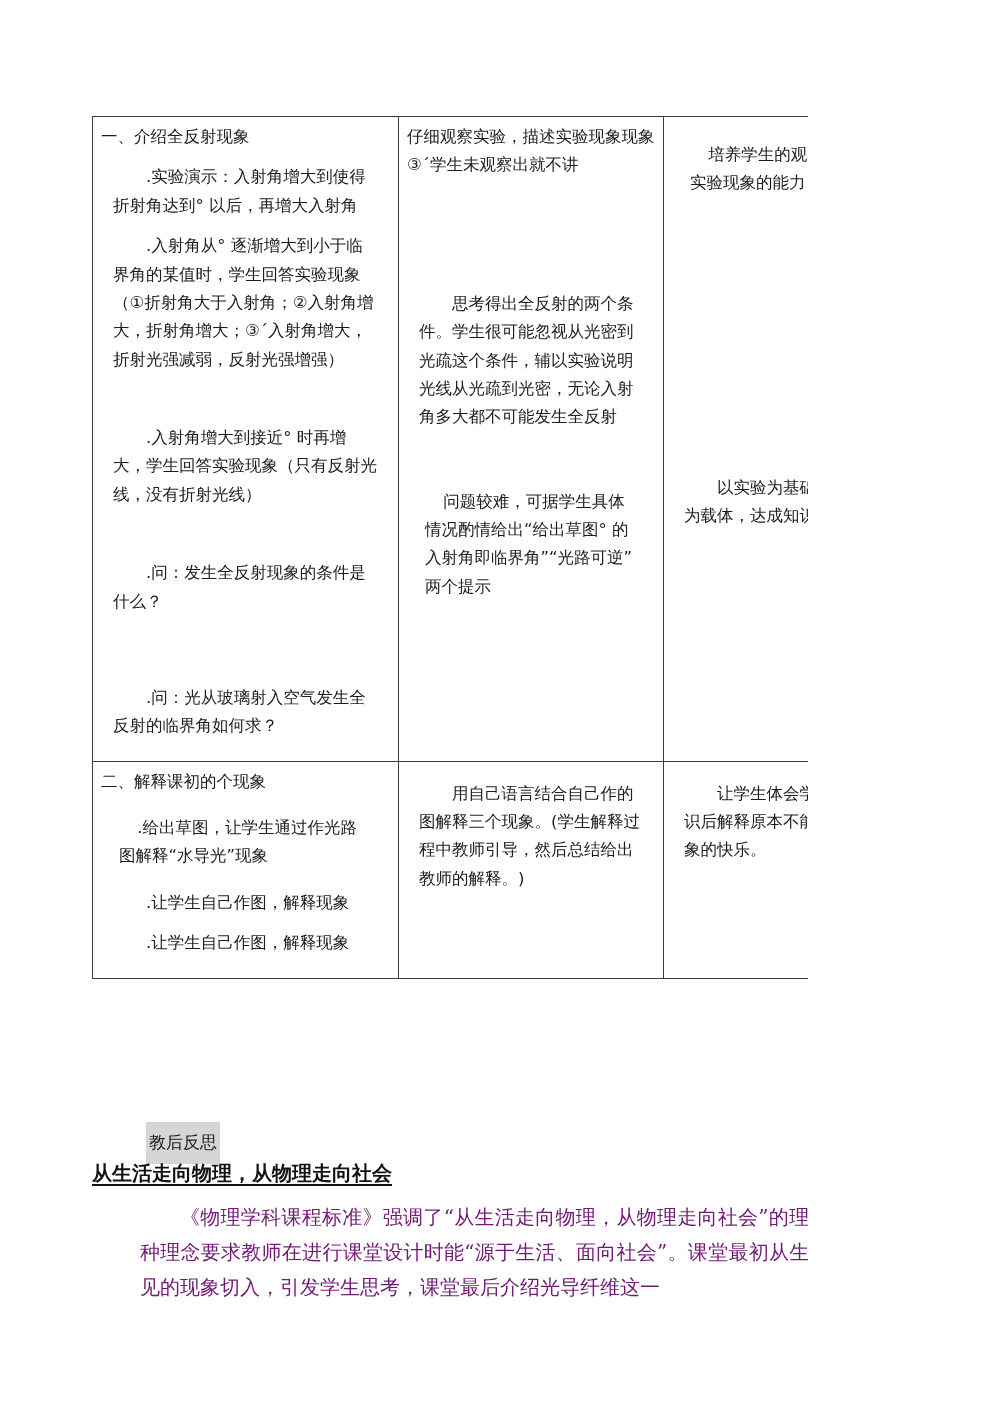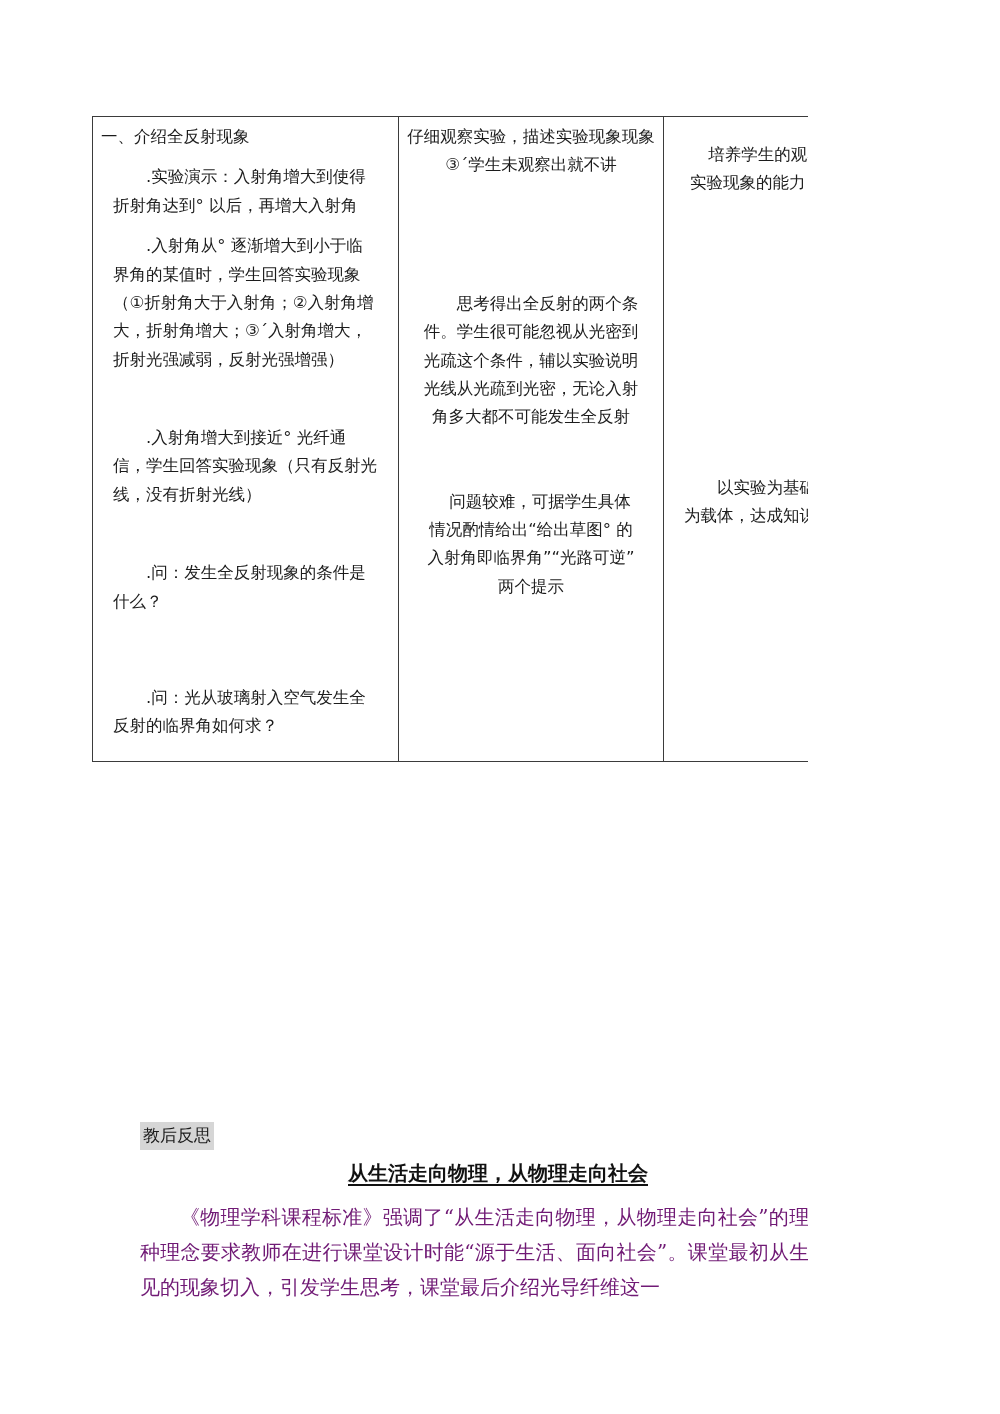--- a/index.html
+++ b/index.html
@@ -46,44 +46,43 @@
   .col-activity { width: 306px; }
   .col-student  { width: 265px; }
   .col-intent   { width: 241px; }
   .p-flat   { margin: 0; text-indent: 0; }
   .p-indent { margin: 12px; text-indent: 2em; }
   .p-half   { margin: 18px; text-indent: 1.1em; }
   .spacer-sm { height: 10px; }
   .spacer-md { height: 26px; }
   .spacer-lg { height: 44px; }
 
-  .vcenter-mid { padding-top: 140px; text-align: center; }
+  .vcenter-mid { padding-top: 140px; }
   .vcenter-int1 { padding-top: 84px; }
   .vcenter-small { padding-top: 44px; }
   .vcenter-apply { padding-top: 48px; }
 
   
   .reflect-tag {
     position: absolute;
-    left: 140px;
+    left: 146px;
     top: 1122px;
     font-size: 17px;
     line-height: 1.5;
     background: #d6d6d6;
-    padding: 1px 3px;
+    padding: 8px 3px;
     font-family: "DejaVu Sans", "Liberation Sans", sans-serif;
     color: #1a1a1a;
   }
 
   .reflect-title {
     position: absolute;
     left: 92px;
     top: 1160px;
     width: 812px;
-    text-align: center;
     font-size: 20px;
     font-weight: bold;
     text-decoration: underline;
     text-underline-offset: 4px;
     font-family: "DejaVu Sans", "Liberation Sans", sans-serif;
     color: #111111;
   }
 
   .reflect-body {
     position: absolute;
@@ -110,21 +109,21 @@
       <col class="col-intent">
     </colgroup>
     <tbody>
 
       <tr>
         <td>
           <p class="p-flat">一、介绍全反射现象</p>
           <p class="p-indent">.实验演示：入射角增大到使得折射角达到° 以后，再增大入射角</p>
           <p class="p-indent">.入射角从° 逐渐增大到小于临界角的某值时，学生回答实验现象（①折射角大于入射角；②入射角增大，折射角增大；③´入射角增大，折射光强减弱，反射光强增强）</p>
           <div class="spacer-md"></div>
-          <p class="p-indent">.入射角增大到接近° 光纤通信，学生回答实验现象（只有反射光线，没有折射光线）</p>
+          <p class="p-indent">.入射角增大到接近° 时再增大，学生回答实验现象（只有反射光线，没有折射光线）</p>
           <div class="spacer-md"></div>
           <p class="p-indent">.问：发生全反射现象的条件是什么？</p>
           <div class="spacer-lg"></div>
           <p class="p-indent">.问：光从玻璃射入空气发生全反射的临界角如何求？</p>
         </td>
 
         <td class="vcenter-mid">
           <p class="p-flat">仔细观察实验，描述实验现象现象③´学生未观察出就不讲</p>
           <div class="spacer-lg"></div>
           <div class="spacer-lg"></div>
@@ -139,20 +138,34 @@
           <div class="spacer-lg"></div>
           <div class="spacer-lg"></div>
           <div class="spacer-lg"></div>
           <div class="spacer-lg"></div>
           <div class="spacer-lg"></div>
           <div class="spacer-md"></div>
           <p class="p-indent">以实验为基础，以问题为载体，达成知识目标</p>
         </td>
       </tr>
 
+      <tr>
+        <td>
+          <p class="p-flat">二、解释课初的个现象</p>
+          <p class="p-half">.给出草图，让学生通过作光路图解释“水导光”现象</p>
+          <p class="p-indent">.让学生自己作图，解释现象</p>
+          <p class="p-indent">.让学生自己作图，解释现象</p>
+        </td>
+        <td class="vcenter-small">
+          <p class="p-indent">用自己语言结合自己作的图解释三个现象。(学生解释过程中教师引导，然后总结给出教师的解释。)</p>
+        </td>
+        <td class="vcenter-small">
+          <p class="p-indent">让学生体会学习了新知识后解释原本不能解释的现象的快乐。</p>
+        </td>
+      </tr>
 
 
     </tbody>
   </table>
 
   <div class="reflect-tag">教后反思</div>
 
   <div class="reflect-title">从生活走向物理，从物理走向社会</div>
 
   <div class="reflect-body">《物理学科课程标准》强调了“从生活走向物理，从物理走向社会”的理念，这种理念要求教师在进行课堂设计时能“源于生活、面向社会”。课堂最初从生活中常见的现象切入，引发学生思考，课堂最后介绍光导纤维这一</div>

